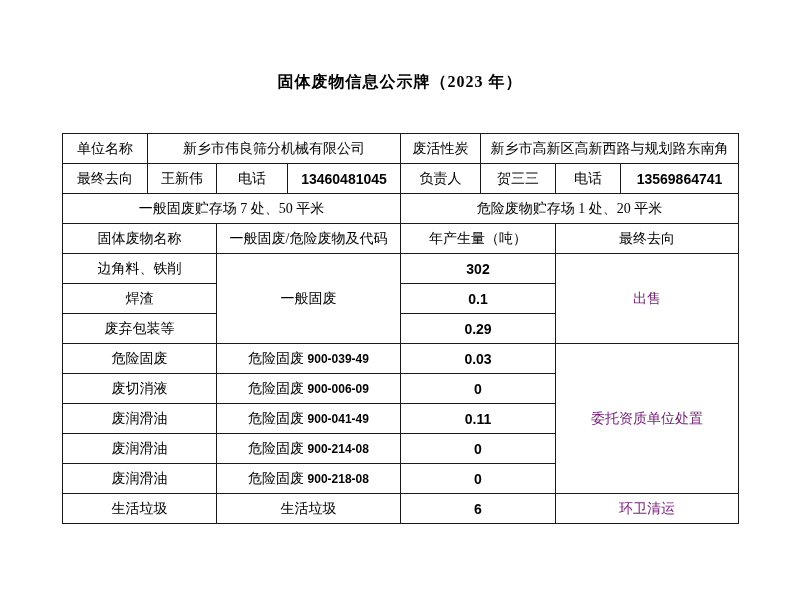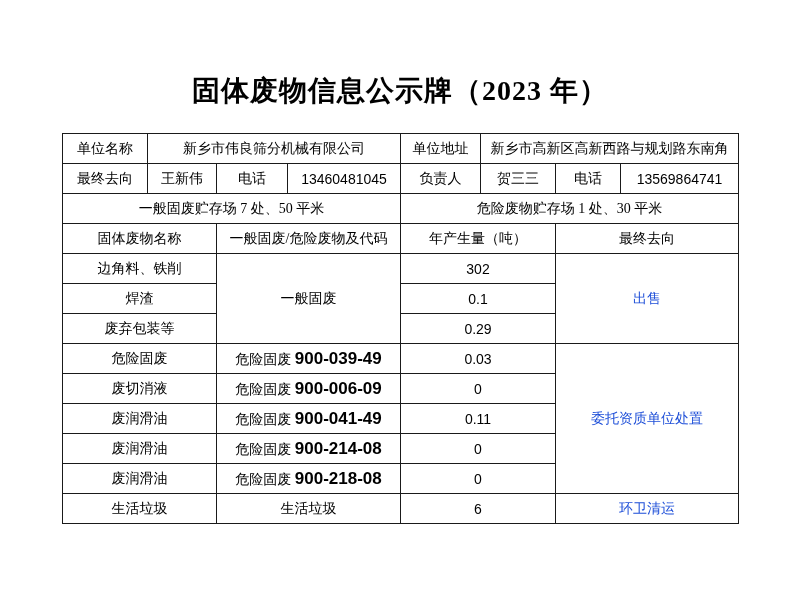--- a/index.html
+++ b/index.html
@@ -4,44 +4,44 @@
 <style>
   html, body { margin:0; padding:0; }
   body {
     width:800px; height:600px; position:relative;
     background:#ffffff; overflow:hidden;
     font-family:"Liberation Serif","DejaVu Serif",serif;
     color:#000;
   }
   .doc-title {
     position:absolute; top:72px; left:0; width:800px;
-    text-align:center; font-size:28px; font-weight:bold;
+    text-align:center; font-size:16px; font-weight:bold;
     letter-spacing:1px; margin:0;
   }
   table.waste-table {
     position:absolute; left:62px; top:133px; width:676px;
     border-collapse:collapse; table-layout:fixed;
   }
   table.waste-table td {
     border:1px solid #1a1a1a;
     height:29px;
     padding:0 3px;
     text-align:center; vertical-align:middle;
     font-size:14px;
     overflow:hidden; white-space:nowrap;
   }
   td.num {
     font-family:"Liberation Sans","DejaVu Sans",sans-serif;
-    font-weight:400; font-size:13.5px;
+    font-weight:700; font-size:13.5px;
   }
   td.code span.codepart {
     font-family:"Liberation Sans","DejaVu Sans",sans-serif;
-    font-weight:600; font-size:17px;
+    font-weight:600; font-size:12px;
   }
-  td.blue { color:#1d4ed8;font-family:Liberation Mono, monospace; }
+  td.blue { color:#701a75;font-family:Liberation Mono, monospace; }
 </style>
 </head>
 <body>
 
 <h1 class="doc-title">固体废物信息公示牌（2023 年）</h1>
 
 <table class="waste-table">
   <colgroup>
     <col style="width:85px">
       <col style="width:69px">
@@ -50,38 +50,38 @@
     <col style="width:80px">
       <col style="width:75px">
       <col style="width:65px">
       <col style="width:118px">
   </colgroup>
 
   <tbody>
       <tr>
     <td>单位名称</td>
     <td colspan="3">新乡市伟良筛分机械有限公司</td>
-    <td>单位地址</td>
+    <td>废活性炭</td>
     <td colspan="3">新乡市高新区高新西路与规划路东南角</td>
   </tr>
 
   <tr>
     <td>最终去向</td>
     <td>王新伟</td>
     <td>电话</td>
     <td class="num">13460481045</td>
     <td>负责人</td>
     <td>贺三三</td>
     <td>电话</td>
     <td class="num">13569864741</td>
   </tr>
 
   <tr>
     <td colspan="4">一般固废贮存场 7 处、50 平米</td>
-    <td colspan="4">危险废物贮存场 1 处、30 平米</td>
+    <td colspan="4">危险废物贮存场 1 处、20 平米</td>
   </tr>
 
   <tr>
     <td colspan="2">固体废物名称</td>
     <td colspan="2">一般固废/危险废物及代码</td>
     <td colspan="2">年产生量（吨）</td>
     <td colspan="2">最终去向</td>
   </tr>
 
   <tr>

